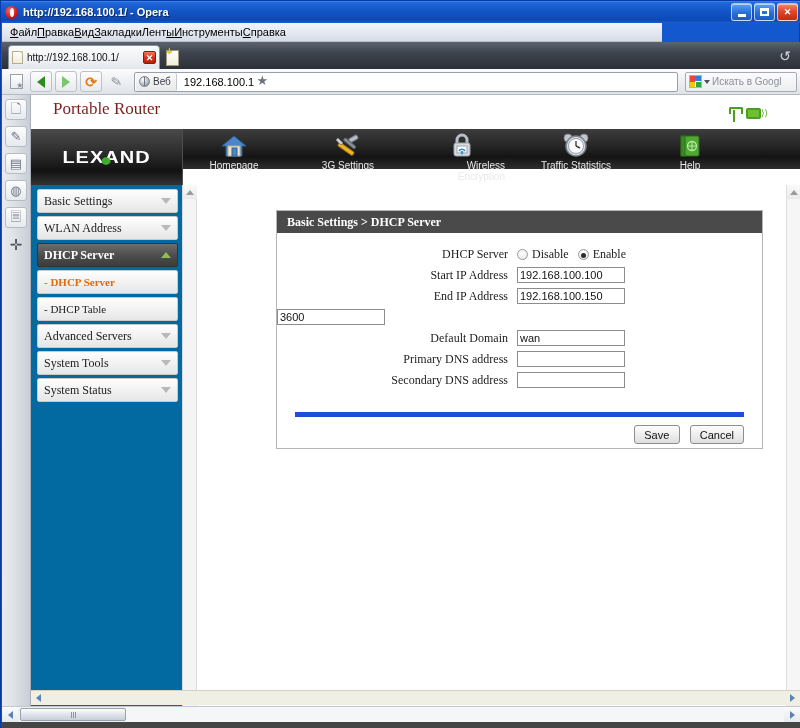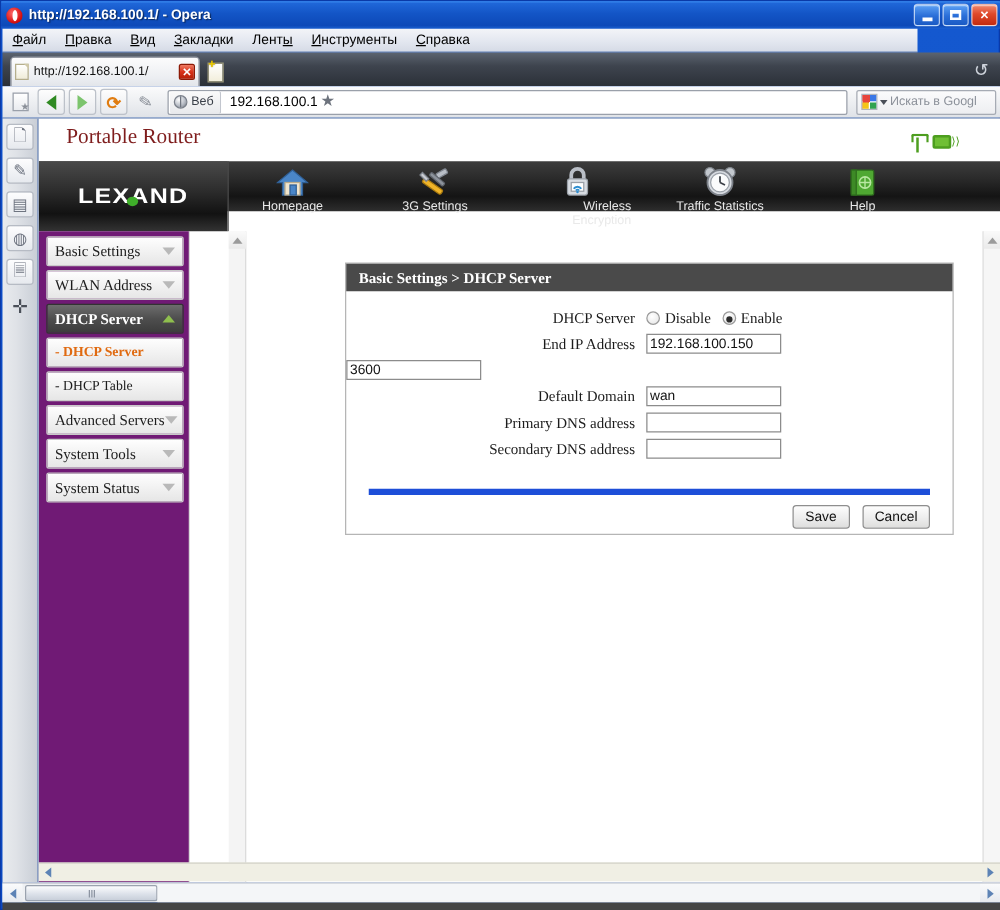--- a/index.html
+++ b/index.html
@@ -48,23 +48,23 @@
     box-shadow: inset 0 1px 0 rgba(255,255,255,.5);
   }
   .wb.min { background: linear-gradient(to bottom,#5ea2f5,#2a6ed8 55%,#1a5ac4); }
   .wb.max { background: linear-gradient(to bottom,#5ea2f5,#2a6ed8 55%,#1a5ac4); }
   .wb.close { background: linear-gradient(to bottom,#f08a70,#e0492a 45%,#c32b10); }
   .wb .glyph-min { width: 8px; height: 3px; background: #fff; margin-top: 6px; }
   .wb .glyph-max { width: 9px; height: 8px; border: 2px solid #fff; border-top-width: 3px; }
 
   
   #menubar {
-    position: absolute; left: 1px; top: 22px; width: 732px; height: 19px;
+    position: absolute; left: 1px; top: 22px; width: 660px; height: 19px;
     background: linear-gradient(to bottom, #f3f4f8, #e2e6ef 60%, #d6dbe6);
-    display: flex; align-items: center; padding-left: 8px; gap: 15px;
+    display: flex; align-items: center; padding-left: 8px; 
     border-bottom: 1px solid #b9c0cc;
   }
   .menu-item {
     font-size: 11px; color: #000; white-space: nowrap; cursor: default;
     font-family: "Liberation Sans", sans-serif;
   }
   .menu-item u { text-decoration: underline; }
 
   
   #tabbar {
@@ -256,22 +256,22 @@
     width: 86px; display: flex; flex-direction: column; align-items: center; gap: 2px;
   }
   .navitem .nlabel {
     color: #e9e9e9; font-size: 10px; font-family: Liberation Sans, sans-serif;
     text-align: right; line-height: 11px;
   }
   .nicon { height: 26px; display:flex; align-items:flex-end; justify-content:center; }
 
   
   #sidebarframe {
-    position: absolute; left: 0; top: 90px; width: 121px; height: 521px;
-    background: #701a75; border-right: 1px solid #d9d9d9;
+    position: absolute; left: 0; top: 90px; width: 152px; height: 521px;
+    background: #0369a1; border-right: 1px solid #d9d9d9;
   }
   #sidebar { padding: 4px 4px 0 6px; display: flex; flex-direction: column; gap: 3px; }
   .sb-item {
     height: 24px; border: 1px solid #c9c9c9; border-radius: 2px;
     background: linear-gradient(to bottom, #fefefe 0%, #f2f2f2 50%, #e6e6e6 100%);
     display: flex; align-items: center; padding: 0 6px;
     font-family: "Liberation Serif", serif; font-size: 12px; color: #1c1c1c;
   }
   .sb-item .sb-label { flex: 1; white-space: nowrap; }
   .sb-item.active {
@@ -636,20 +636,24 @@
                 <span class="radio"></span>
                 <span class="rlabel">Disable</span>
               </label>
               <label class="radiowrap">
                 <span class="radio on"></span>
                 <span class="rlabel">Enable</span>
               </label>
             </div>
           </div>
 
+          <div class="frow">
+            <div class="flabel">Start IP Address</div>
+            <div class="finput">192.168.100.100</div>
+          </div>
 
           <div class="frow">
             <div class="flabel">End IP Address</div>
             <div class="finput">192.168.100.150</div>
           </div>
 
           <div class="frow">
             <div class="finput">3600</div>
           </div>
 

